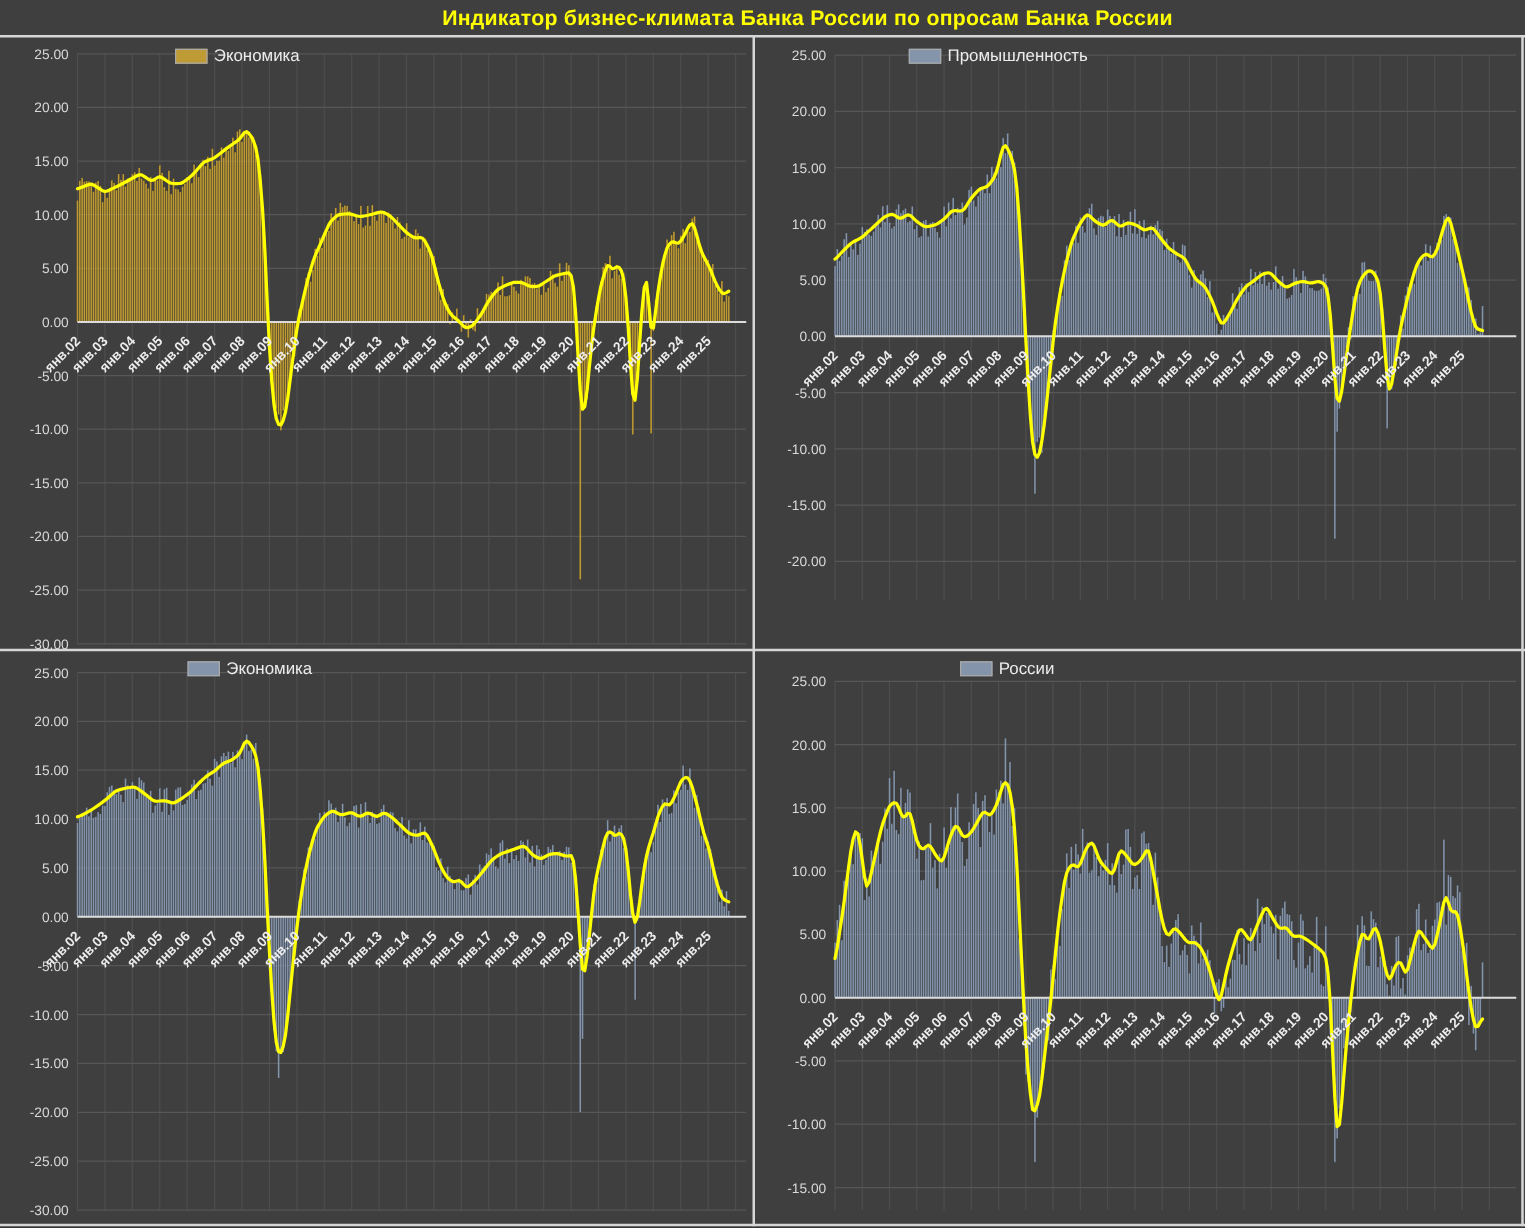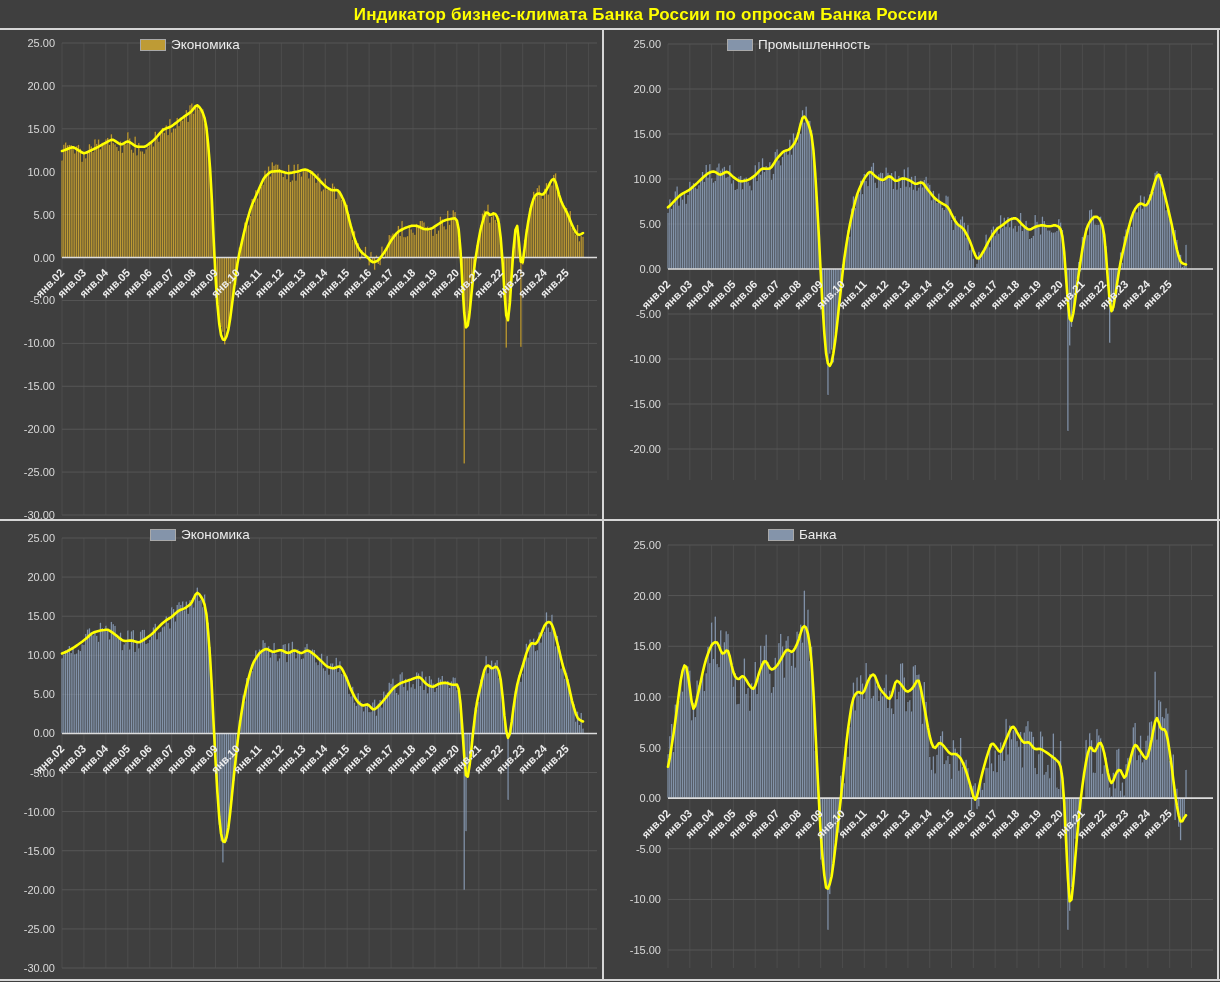--- a/index.html
+++ b/index.html
@@ -1527,21 +1527,21 @@
           <text transform="translate(438.8,294.1) rotate(-45)" text-anchor="end" fill="#EDEDED" font-size="11px" font-weight="bold" font-family="Liberation Sans, DejaVu Sans, sans-serif">янв.19</text>
           <text transform="translate(460.6,294.1) rotate(-45)" text-anchor="end" fill="#EDEDED" font-size="11px" font-weight="bold" font-family="Liberation Sans, DejaVu Sans, sans-serif">янв.20</text>
           <text transform="translate(482.4,294.1) rotate(-45)" text-anchor="end" fill="#EDEDED" font-size="11px" font-weight="bold" font-family="Liberation Sans, DejaVu Sans, sans-serif">янв.21</text>
           <text transform="translate(504.2,294.1) rotate(-45)" text-anchor="end" fill="#EDEDED" font-size="11px" font-weight="bold" font-family="Liberation Sans, DejaVu Sans, sans-serif">янв.22</text>
           <text transform="translate(526.0,294.1) rotate(-45)" text-anchor="end" fill="#EDEDED" font-size="11px" font-weight="bold" font-family="Liberation Sans, DejaVu Sans, sans-serif">янв.23</text>
           <text transform="translate(547.8,294.1) rotate(-45)" text-anchor="end" fill="#EDEDED" font-size="11px" font-weight="bold" font-family="Liberation Sans, DejaVu Sans, sans-serif">янв.24</text>
           <text transform="translate(569.6,294.1) rotate(-45)" text-anchor="end" fill="#EDEDED" font-size="11px" font-weight="bold" font-family="Liberation Sans, DejaVu Sans, sans-serif">янв.25</text>
         </svg>
       <div class="legend" style="left: 165px;">
         <span class="sw" style="background: rgb(132, 148, 170);"></span>
-        <span class="lb">Банка</span>
+        <span class="lb">России</span>
       </div>
     </div>
   </div>
 
   <div class="divider d-top"></div>
   <div class="divider d-mid"></div>
   <div class="divider d-bot"></div>
   <div class="divider d-vc"></div>
   <div class="divider d-vr"></div>
 </div>

